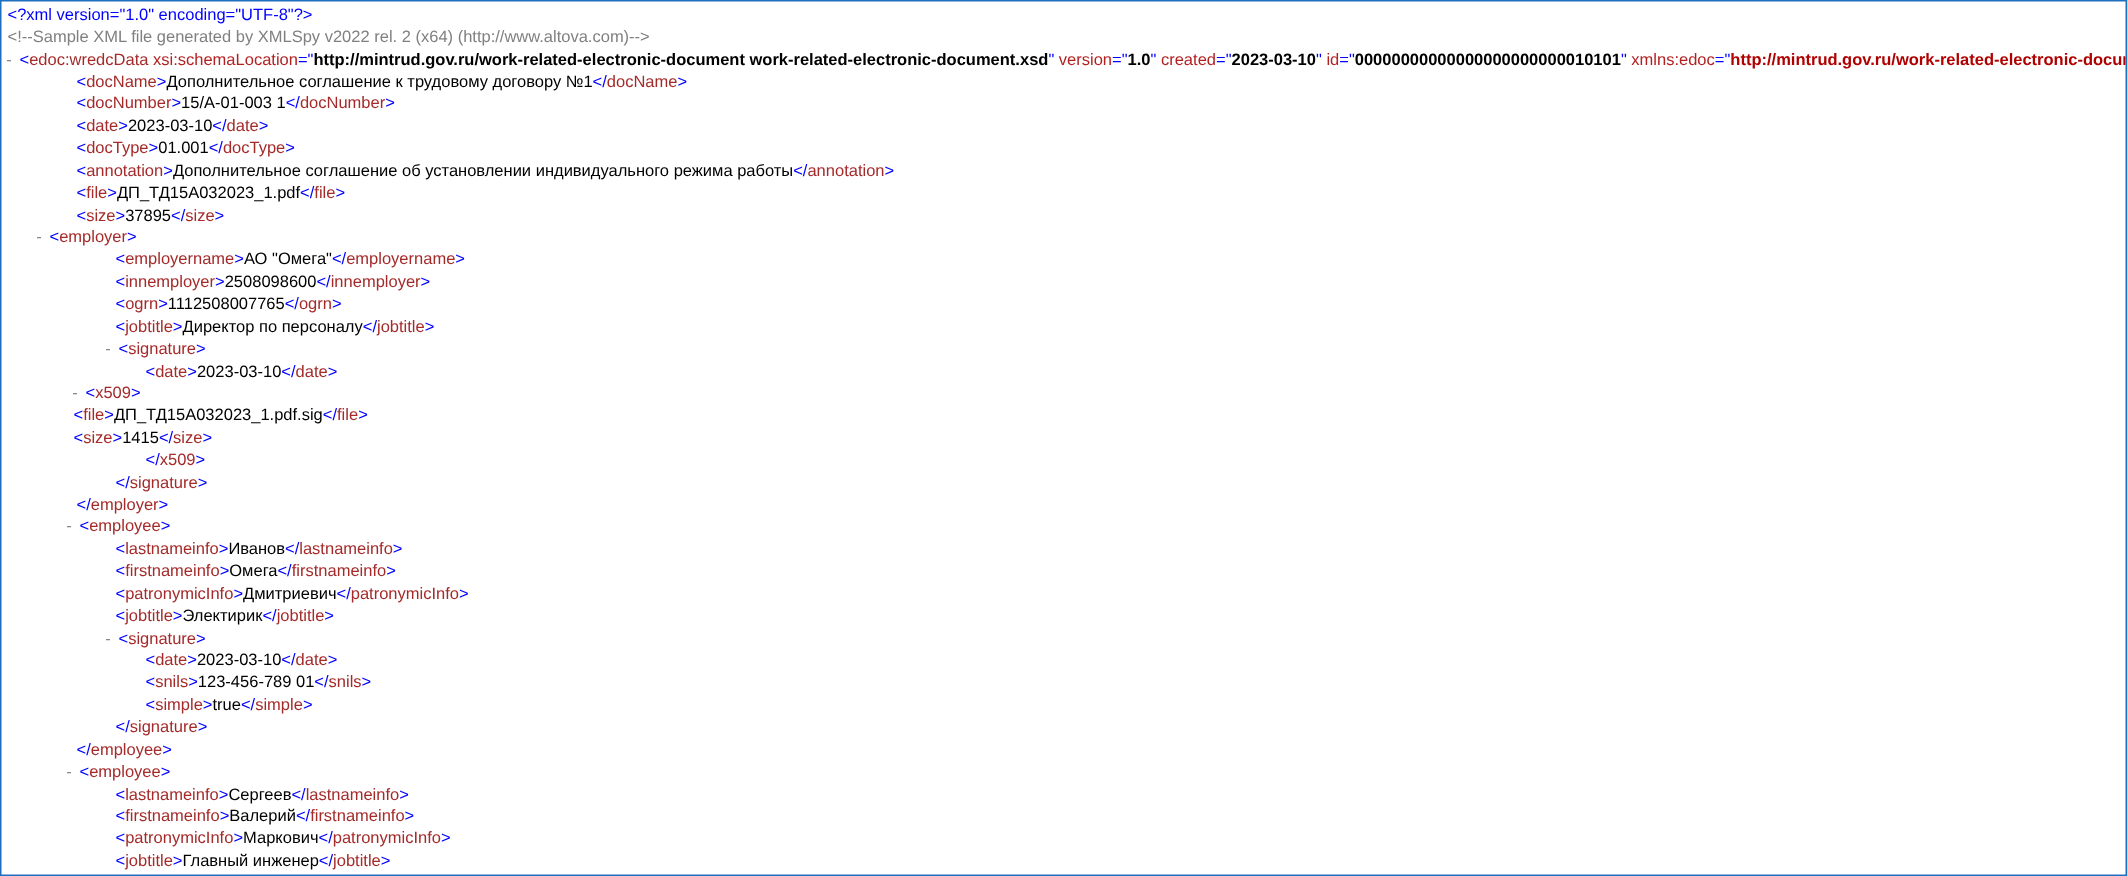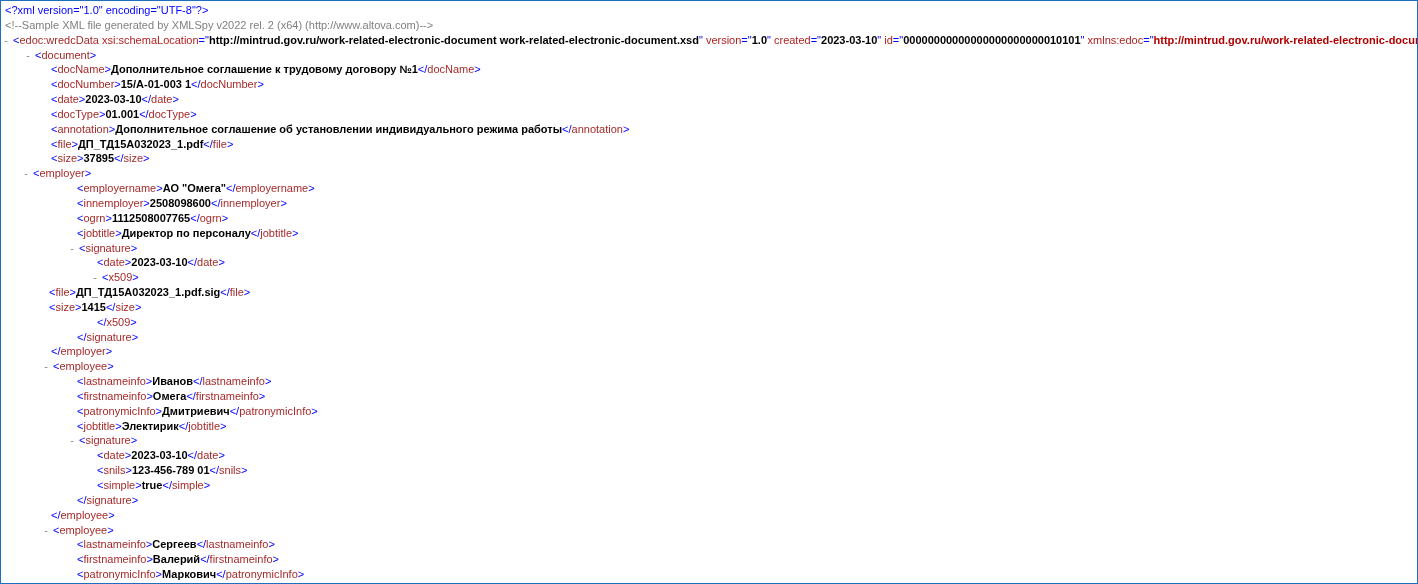--- a/index.html
+++ b/index.html
@@ -27,50 +27,49 @@
   .ind5 { margin-left: 96px; }
   .ind6 { margin-left: 48px; }
   .tog { color: #888888; display: inline-block; width: 10px; text-align: center; margin-right: 2px; }
   .decl  { color: #0000ff; }
   .comm  { color: #808080; }
   .punct { color: #0000ff; }
   .tag   { color: #a52a2a; }
   .attr  { color: #b22222; }
   .val   { color: #000000; font-weight: bold; }
   .valred{ color: #b00000; font-weight: bold; }
-  .text  { color: #000000; font-weight: bold; }
+  .text  { color: #000000; font-weight: normal; }
 </style>
 </head>
 <body>
 
 <div id="viewer">
 
 <div class="line ind1b"><span class="decl">&lt;?xml version="1.0" encoding="UTF-8"?&gt;</span></div>
 <div class="line ind1b"><span class="comm">&lt;!--Sample XML file generated by XMLSpy v2022 rel. 2 (x64) (http://www.altova.com)--&gt;</span></div>
 
 <div class="line"><span class="tog">-</span><span class="punct">&lt;</span><span class="tag">edoc:wredcData</span> <span class="attr">xsi:schemaLocation</span><span class="punct">="</span><span class="val">http://mintrud.gov.ru/work-related-electronic-document work-related-electronic-document.xsd</span><span class="punct">"</span> <span class="attr">version</span><span class="punct">="</span><span class="val">1.0</span><span class="punct">"</span> <span class="attr">created</span><span class="punct">="</span><span class="val">2023-03-10</span><span class="punct">"</span> <span class="attr">id</span><span class="punct">="</span><span class="val">00000000000000000000000010101</span><span class="punct">"</span> <span class="attr">xmlns:edoc</span><span class="punct">="</span><span class="valred">http://mintrud.gov.ru/work-related-electronic-document</span> </div>
 
-<div class="line ind2"><span class="tog">-</span><span class="punct">&lt;</span><span class="tag">document</span><span class="punct">&gt;</span></div>
 
 <div class="line ind3"><span class="punct">&lt;</span><span class="tag">docName</span><span class="punct">&gt;</span><span class="text">Дополнительное соглашение к трудовому договору №1</span><span class="punct">&lt;/</span><span class="tag">docName</span><span class="punct">&gt;</span></div>
 <div class="line ind3"><span class="punct">&lt;</span><span class="tag">docNumber</span><span class="punct">&gt;</span><span class="text">15/А-01-003 1</span><span class="punct">&lt;/</span><span class="tag">docNumber</span><span class="punct">&gt;</span></div>
 <div class="line ind3"><span class="punct">&lt;</span><span class="tag">date</span><span class="punct">&gt;</span><span class="text">2023-03-10</span><span class="punct">&lt;/</span><span class="tag">date</span><span class="punct">&gt;</span></div>
 <div class="line ind3"><span class="punct">&lt;</span><span class="tag">docType</span><span class="punct">&gt;</span><span class="text">01.001</span><span class="punct">&lt;/</span><span class="tag">docType</span><span class="punct">&gt;</span></div>
 <div class="line ind3"><span class="punct">&lt;</span><span class="tag">annotation</span><span class="punct">&gt;</span><span class="text">Дополнительное соглашение об установлении индивидуального режима работы</span><span class="punct">&lt;/</span><span class="tag">annotation</span><span class="punct">&gt;</span></div>
 <div class="line ind3"><span class="punct">&lt;</span><span class="tag">file</span><span class="punct">&gt;</span><span class="text">ДП_ТД15А032023_1.pdf</span><span class="punct">&lt;/</span><span class="tag">file</span><span class="punct">&gt;</span></div>
 <div class="line ind3"><span class="punct">&lt;</span><span class="tag">size</span><span class="punct">&gt;</span><span class="text">37895</span><span class="punct">&lt;/</span><span class="tag">size</span><span class="punct">&gt;</span></div>
 
 <div class="line ind3" style="margin-left:20px"><span class="tog">-</span><span class="punct">&lt;</span><span class="tag">employer</span><span class="punct">&gt;</span></div>
 <div class="line ind4"><span class="punct">&lt;</span><span class="tag">employername</span><span class="punct">&gt;</span><span class="text">АО "Омега"</span><span class="punct">&lt;/</span><span class="tag">employername</span><span class="punct">&gt;</span></div>
 <div class="line ind4"><span class="punct">&lt;</span><span class="tag">innemployer</span><span class="punct">&gt;</span><span class="text">2508098600</span><span class="punct">&lt;/</span><span class="tag">innemployer</span><span class="punct">&gt;</span></div>
 <div class="line ind4"><span class="punct">&lt;</span><span class="tag">ogrn</span><span class="punct">&gt;</span><span class="text">1112508007765</span><span class="punct">&lt;/</span><span class="tag">ogrn</span><span class="punct">&gt;</span></div>
 <div class="line ind4"><span class="punct">&lt;</span><span class="tag">jobtitle</span><span class="punct">&gt;</span><span class="text">Директор по персоналу</span><span class="punct">&lt;/</span><span class="tag">jobtitle</span><span class="punct">&gt;</span></div>
 <div class="line" style="margin-left:66px"><span class="tog">-</span><span class="punct">&lt;</span><span class="tag">signature</span><span class="punct">&gt;</span></div>
 <div class="line ind5"><span class="punct">&lt;</span><span class="tag">date</span><span class="punct">&gt;</span><span class="text">2023-03-10</span><span class="punct">&lt;/</span><span class="tag">date</span><span class="punct">&gt;</span></div>
-<div class="line" style="margin-left:89px"><span class="tog">-</span><span class="punct">&lt;</span><span class="tag">x509</span><span class="punct">&gt;</span></div>
+<div class="line" style="margin-left:44px"><span class="tog">-</span><span class="punct">&lt;</span><span class="tag">x509</span><span class="punct">&gt;</span></div>
 <div class="line ind6"><span class="punct">&lt;</span><span class="tag">file</span><span class="punct">&gt;</span><span class="text">ДП_ТД15А032023_1.pdf.sig</span><span class="punct">&lt;/</span><span class="tag">file</span><span class="punct">&gt;</span></div>
 <div class="line ind6"><span class="punct">&lt;</span><span class="tag">size</span><span class="punct">&gt;</span><span class="text">1415</span><span class="punct">&lt;/</span><span class="tag">size</span><span class="punct">&gt;</span></div>
 <div class="line ind5"><span class="punct">&lt;/</span><span class="tag">x509</span><span class="punct">&gt;</span></div>
 <div class="line ind4"><span class="punct">&lt;/</span><span class="tag">signature</span><span class="punct">&gt;</span></div>
 <div class="line ind3"><span class="punct">&lt;/</span><span class="tag">employer</span><span class="punct">&gt;</span></div>
 
 <div class="line" style="margin-left:40px"><span class="tog">-</span><span class="punct">&lt;</span><span class="tag">employee</span><span class="punct">&gt;</span></div>
 <div class="line ind4"><span class="punct">&lt;</span><span class="tag">lastnameinfo</span><span class="punct">&gt;</span><span class="text">Иванов</span><span class="punct">&lt;/</span><span class="tag">lastnameinfo</span><span class="punct">&gt;</span></div>
 <div class="line ind4"><span class="punct">&lt;</span><span class="tag">firstnameinfo</span><span class="punct">&gt;</span><span class="text">Омега</span><span class="punct">&lt;/</span><span class="tag">firstnameinfo</span><span class="punct">&gt;</span></div>
 <div class="line ind4"><span class="punct">&lt;</span><span class="tag">patronymicInfo</span><span class="punct">&gt;</span><span class="text">Дмитриевич</span><span class="punct">&lt;/</span><span class="tag">patronymicInfo</span><span class="punct">&gt;</span></div>

